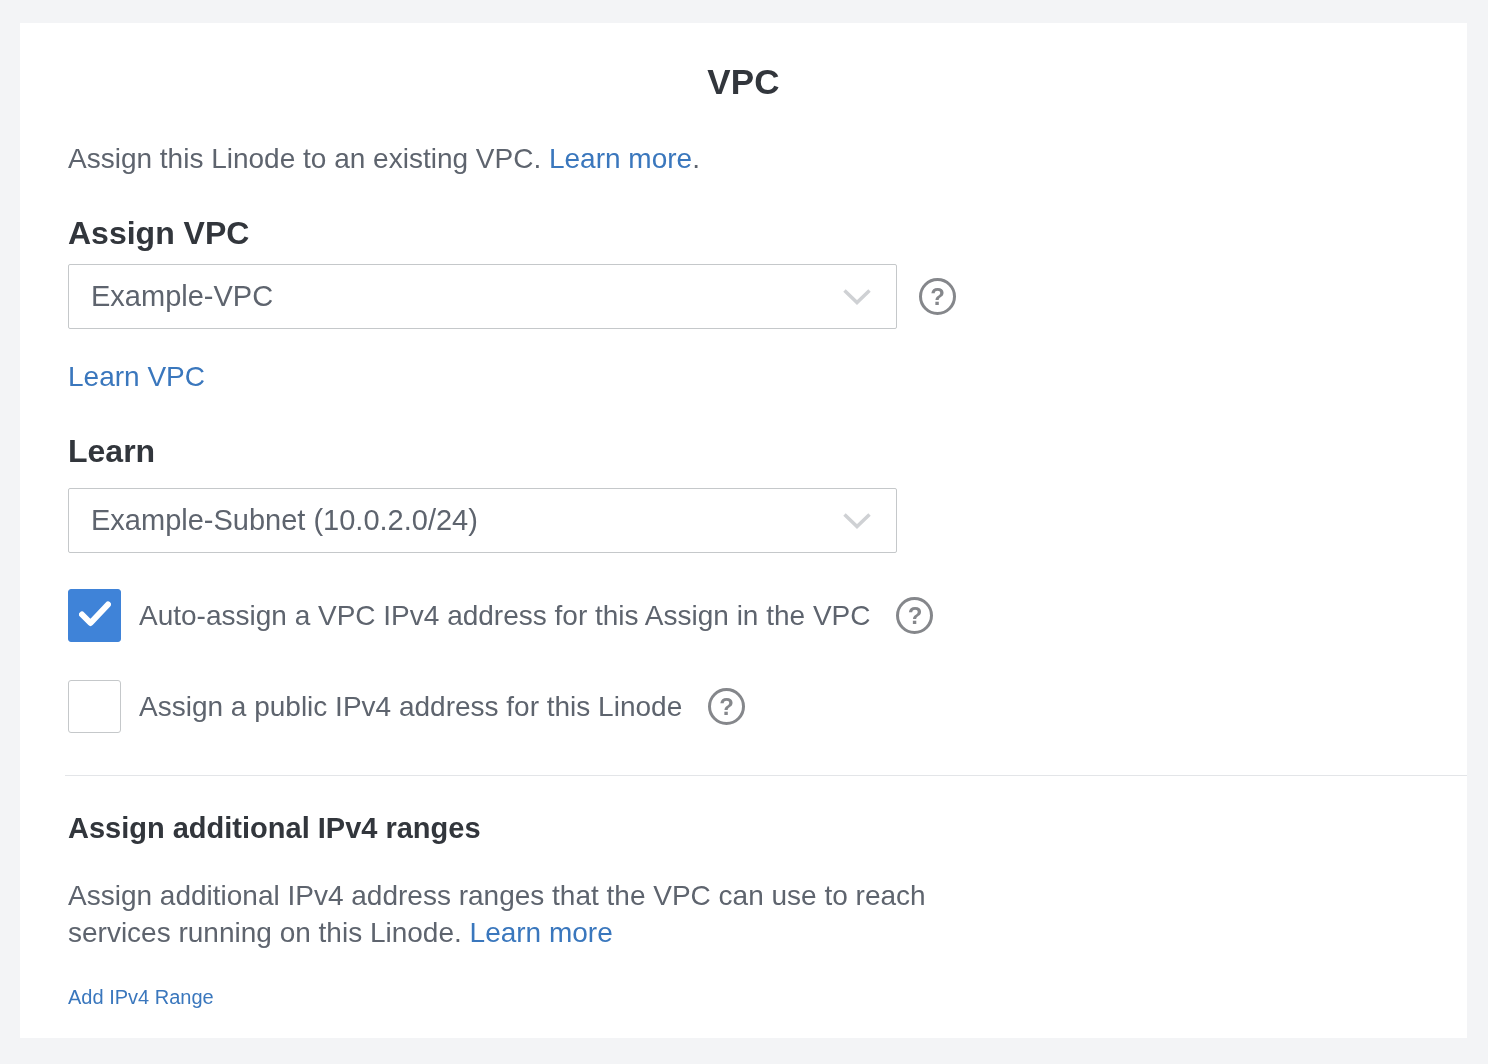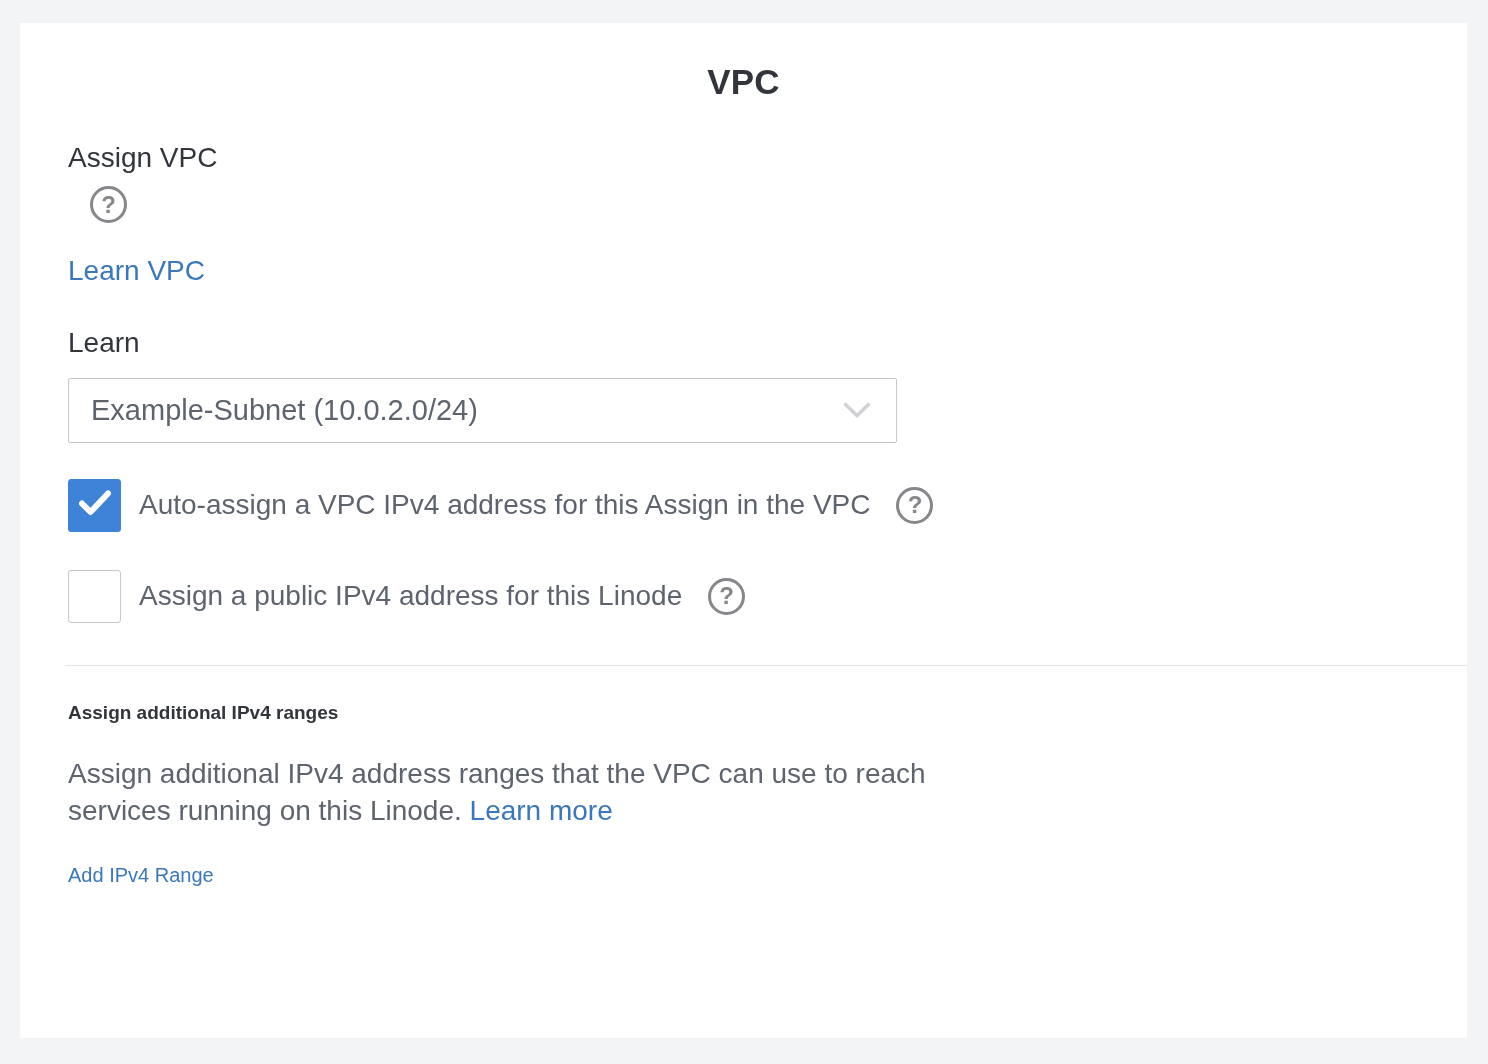--- a/index.html
+++ b/index.html
@@ -35,22 +35,22 @@
     line-height: 1.32;
     margin: 0 0 36px 0;
     color: #5e646e;
   }
   a.link {
     color: #3a77bd;
     text-decoration: none;
     cursor: pointer;
   }
   .field-label {
-    font-size: 28px;
-    font-weight: normal;
+    font-size: 32px;
+    font-weight: bold;
     color: #32363c;
     margin: 0 0 12px 0;
     line-height: 1.2;
   }
   .field-label.subnet { margin-bottom: 18px; }
   .select-row {
     display: flex;
     align-items: center;
     margin: 0 0 30px 0;
   }
@@ -119,45 +119,54 @@
     color: #5e646e;
     margin-left: 18px;
   }
   .checkbox-row .help-icon { margin-left: 26px; }
   hr.divider {
     border: none;
     border-top: 1px solid #e3e5e8;
     margin: 0 -48px 36px -3px;
   }
   h2.ranges-heading {
-    font-size: 19px;
+    font-size: 29px;
     font-weight: bold;
     color: #32363c;
     margin: 0 0 32px 0;
     line-height: 1.15;
   }
   p.ranges-desc {
     font-size: 28px;
     line-height: 1.32;
     color: #5e646e;
     margin: 0 0 32px 0;
     max-width: 945px;
   }
 </style>
 </head>
 <body>
 
 <div class="card">
 
   <h1 class="vpc-title">VPC</h1>
 
+  <p class="intro"><span>Assign this Linode to an existing VPC. </span><a class="link">Learn more</a><span>.</span></p>
 
   <div class="field-label">Assign VPC</div>
 
   <div class="select-row">
+    <div class="select-box">
+      <span class="select-value">Example-VPC</span>
+      <span class="chevron">
+        <svg width="30" height="18" viewBox="0 0 30 18" fill="none">
+          <path d="M2.5 2.5 L15 14.5 L27.5 2.5" stroke="#cfd1d4" stroke-width="3.5" fill="none"></path>
+        </svg>
+      </span>
+    </div>
     <span class="help-icon">?</span>
   </div>
 
   <div class="create-link-wrap">
     <a class="link">Learn VPC</a>
   </div>
 
   <div class="field-label subnet">Learn</div>
 
   <div class="select-row subnet-row">

